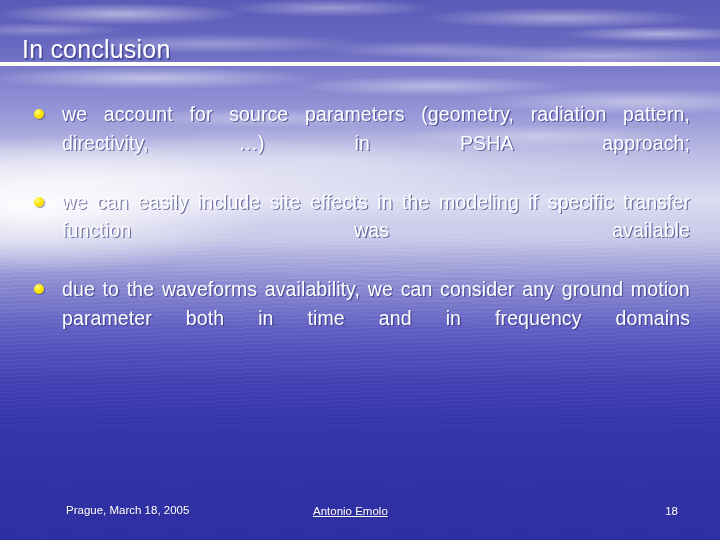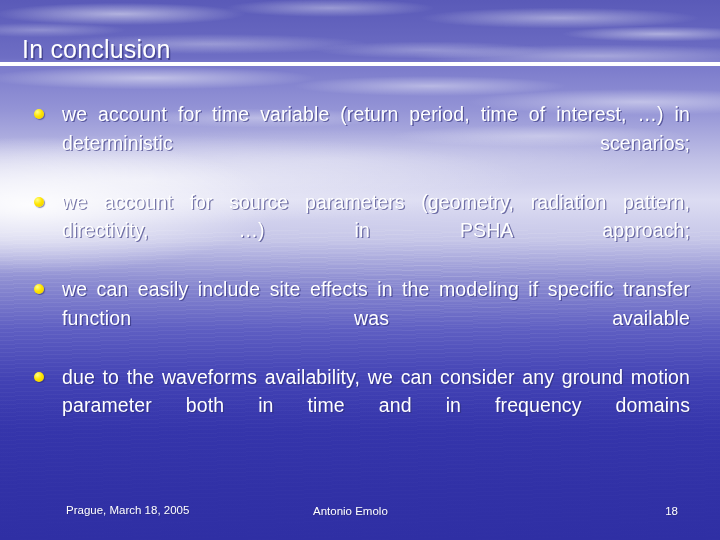--- a/index.html
+++ b/index.html
@@ -190,20 +190,21 @@
     text-shadow: 1px 1px 0 rgba(40,40,110,0.5);
     padding-left: 24px;
   }
   .footer-author {
     position: absolute;
     left: 313px;
     top: 11px;
     color: #ffffff;
     font-size: 11.5px;
     text-shadow: 1px 1px 0 rgba(40,40,110,0.5);
+    text-decoration: underline;
   }
   .footer-page {
     position: absolute;
     right: 42px;
     top: 11px;
     color: #ffffff;
     font-size: 11.5px;
     text-shadow: 1px 1px 0 rgba(40,40,110,0.5);
   }
 </style>
@@ -219,24 +220,20 @@
   <div class="bg-ripple2"></div>
   <div class="bg-ripple"></div>
   <div class="bg-bottom"></div>
 
   <div class="divider"></div>
 
   <h1 class="title">In conclusion</h1>
 
   <div class="body">
 
-    <div class="bullet-row">
-      <span class="bullet-dot"></span>
-      <div class="bullet-text">we account for time variable (return period, time of interest, …) in deterministic scenarios;</div>
-    </div>
 
     <div class="bullet-row">
       <span class="bullet-dot"></span>
       <div class="bullet-text">we account for source parameters (geometry, radiation pattern, directivity, …) in PSHA approach;</div>
     </div>
 
     <div class="bullet-row">
       <span class="bullet-dot"></span>
       <div class="bullet-text">we can easily include site effects in the modeling if specific transfer function was available</div>
     </div>

